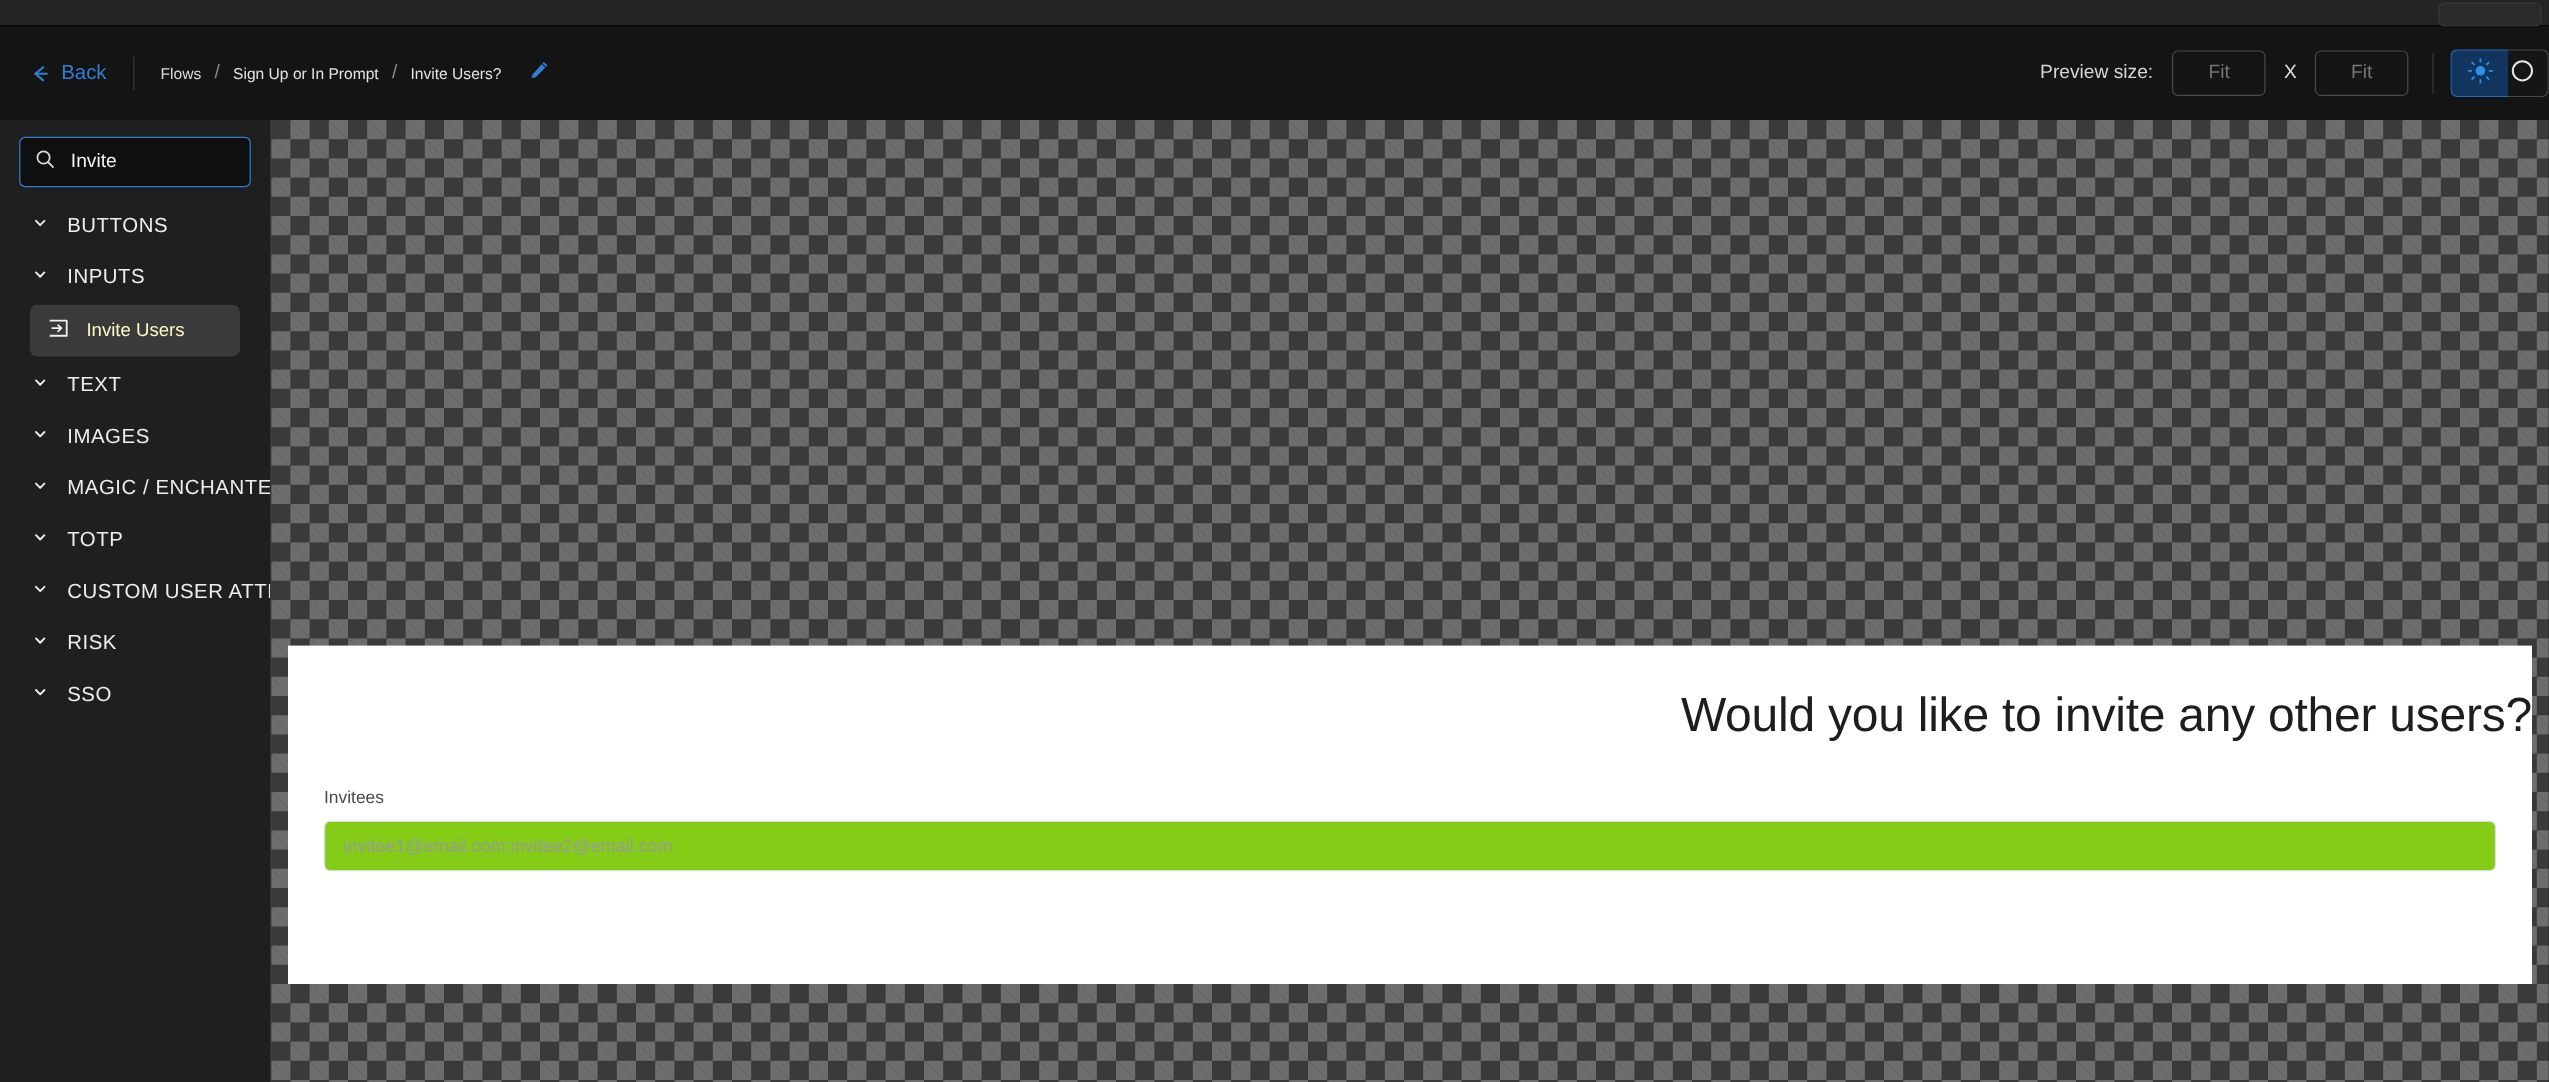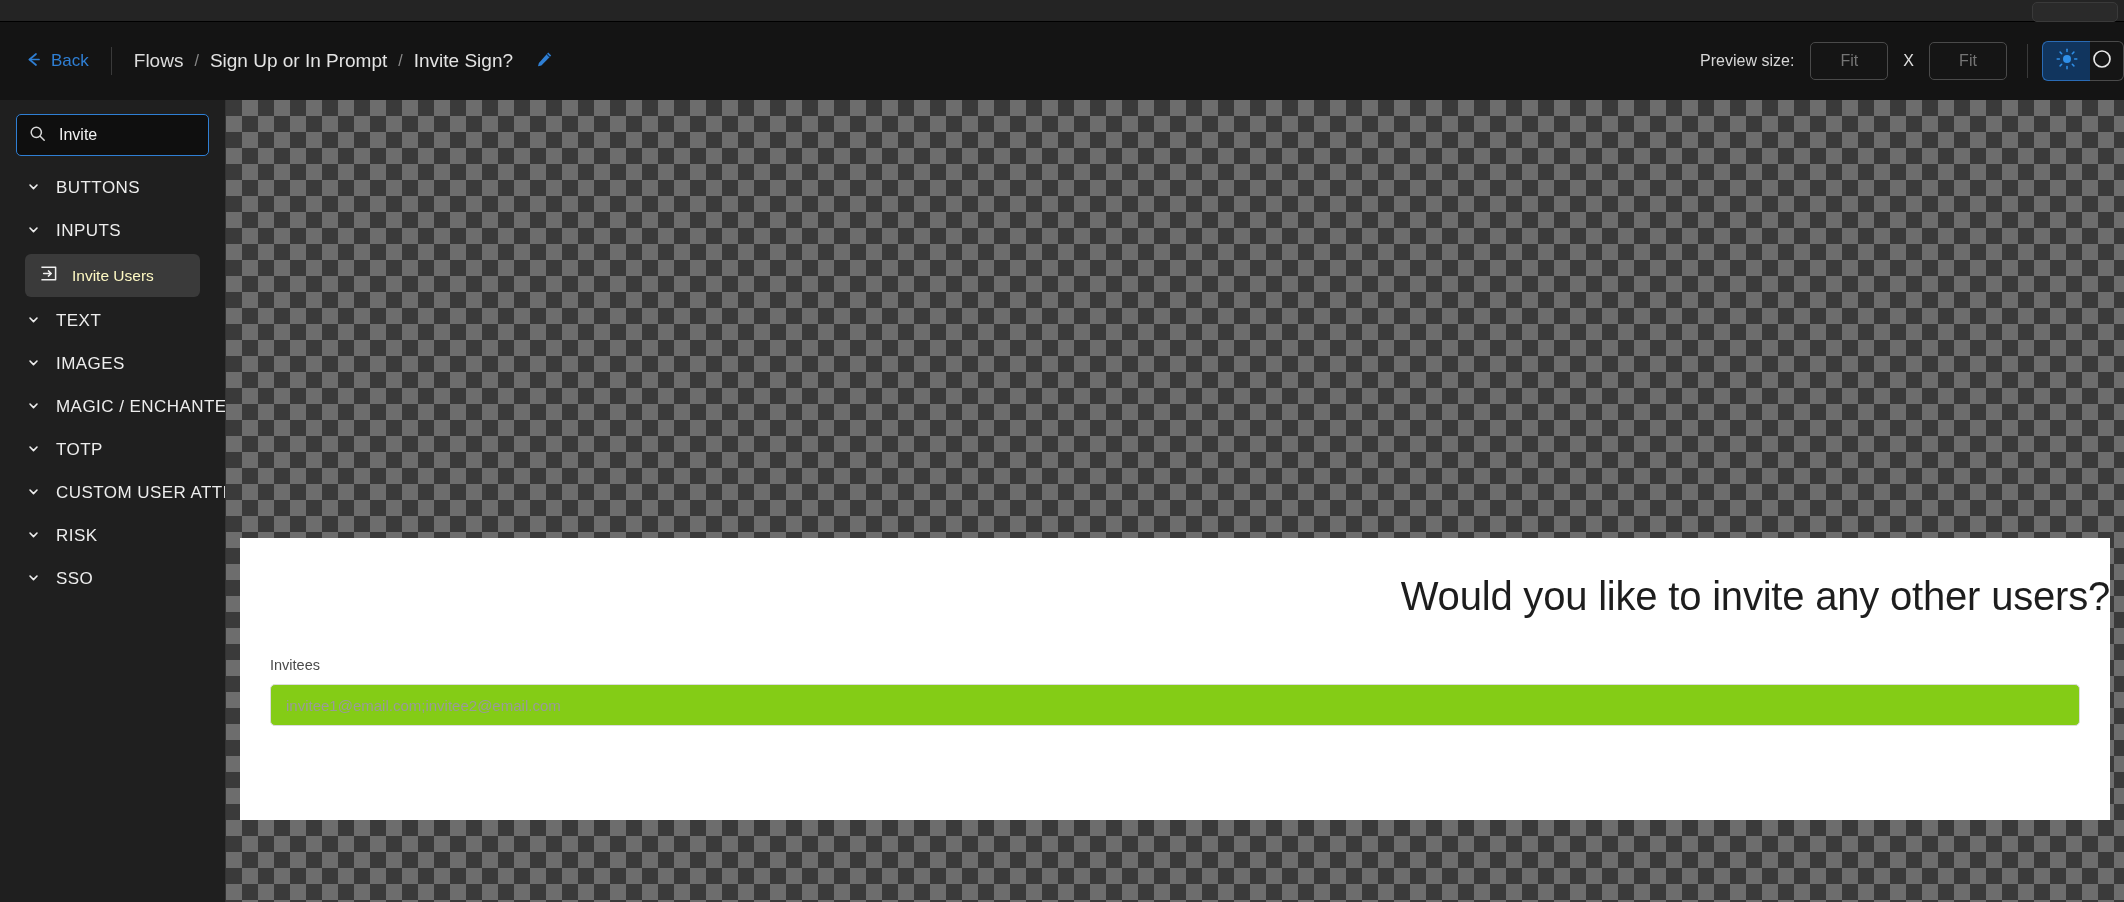--- a/index.html
+++ b/index.html
@@ -22,30 +22,30 @@
     overflow: hidden;
   }
 
   
   .header {
     position: absolute; left: 0; top: 22px; width: 2124px; height: 78px;
     background: #141414;
     display: flex; align-items: center;
   }
   .back-group {
-    display: flex; gap: 9px;
+    display: flex; align-items: center; gap: 9px;
     margin-left: 25px; cursor: pointer;
   }
   .back-arrow { width: 17px; height: 17px; display: block; }
   .back-text { color: #2f7fd4; font-size: 17px; }
   .hdr-divider {
     width: 1px; height: 28px; background: #3a3a3a; margin: 0 22px;
   }
   .crumbs { display: flex; align-items: center; gap: 0; }
-  .crumb { color: #e4e4e4; font-size: 19px; white-space: nowrap; }
+  .crumb { color: #e4e4e4; font-size: 13px; white-space: nowrap; }
   .crumb.muted { color: #dcdcdc; }
   .crumb-sep { color: #8a8a8a; font-size: 16px; margin: 0 11px; }
   .edit-pencil { margin-left: 22px; cursor: pointer; display: block; }
 
   .preview-size-group {
     margin-left: auto; display: flex; align-items: center; gap: 0;
     padding-right: 0;
   }
   .preview-label { color: #d6d6d6; font-size: 16px; margin-right: 16px; white-space: nowrap; }
   .size-input {
@@ -167,21 +167,21 @@
       <span class="back-text">Back</span>
     </div>
 
     <div class="hdr-divider"></div>
 
     <div class="crumbs">
       <span class="crumb muted">Flows</span>
       <span class="crumb-sep">/</span>
       <span class="crumb">Sign Up or In Prompt</span>
       <span class="crumb-sep">/</span>
-      <span class="crumb">Invite Sign?</span>
+      <span class="crumb">Invite Users?</span>
     </div>
 
     <span class="edit-pencil">
       <svg width="19" height="19" viewBox="0 0 19 19" fill="none">
         <path d="M13.2 2.6L16.2 5.6L6.4 15.4L3 16.3L3.9 12.9L13.2 2.6Z" fill="#2f7fd4"></path>
         <path d="M11.8 4.2L14.8 7.2" stroke="#0e2a4a" stroke-width="1.1"></path>
       </svg>
     </span>
 
     <div class="preview-size-group">

